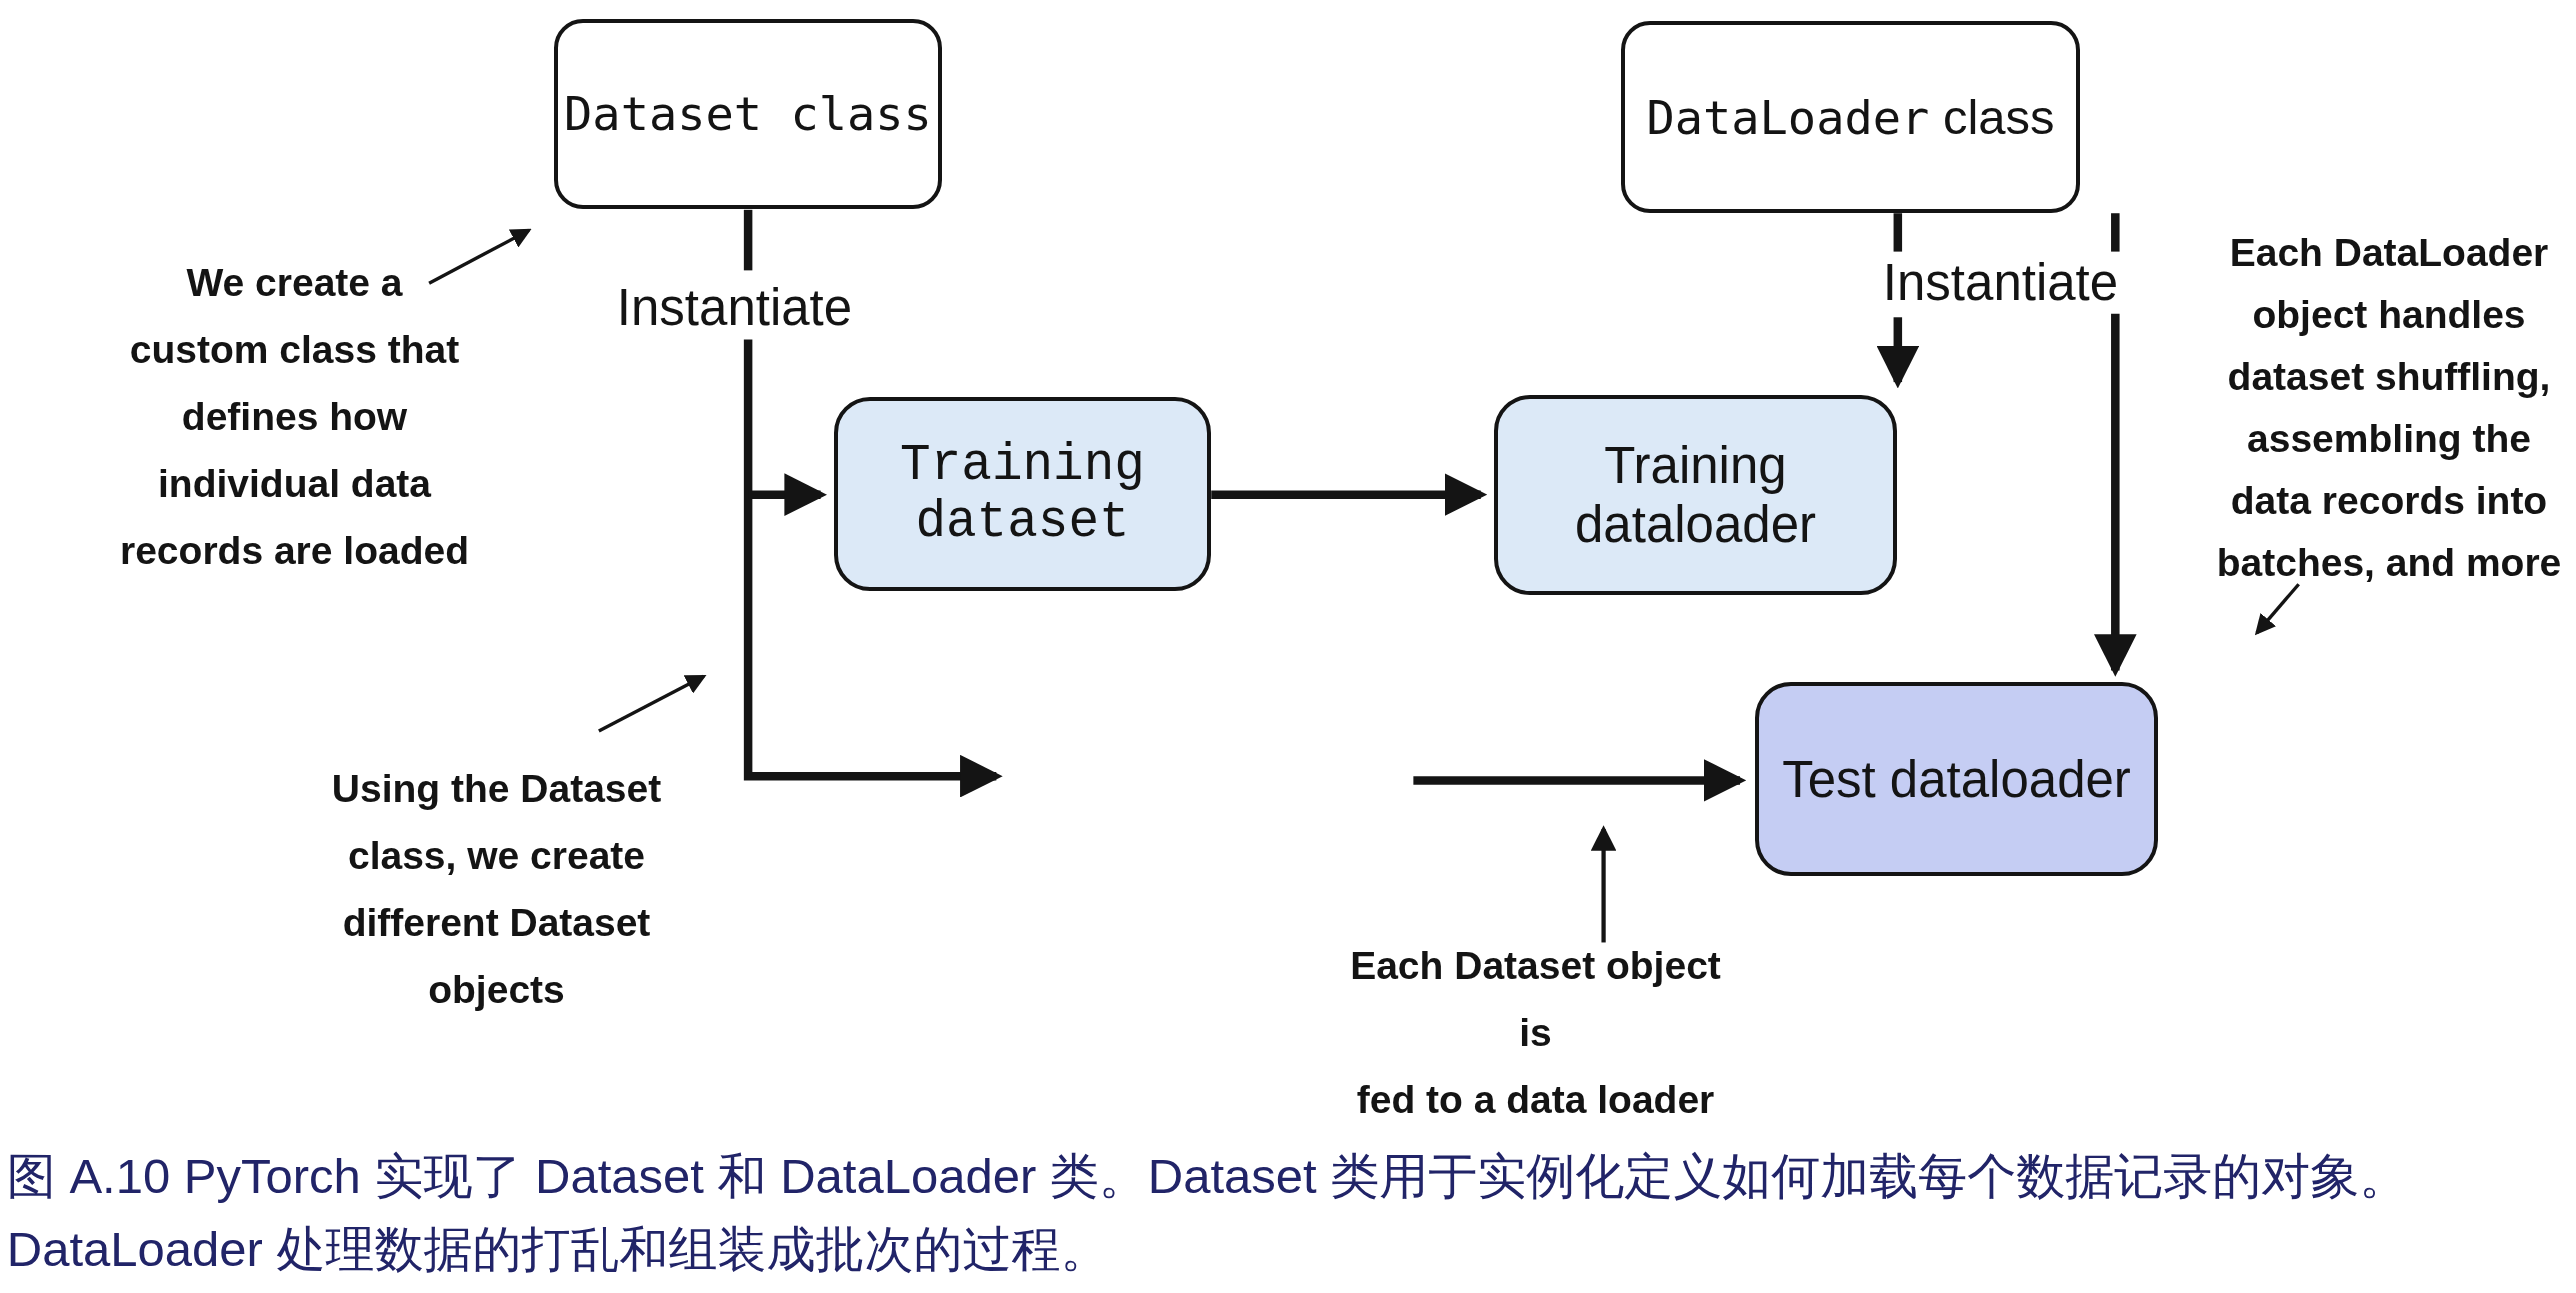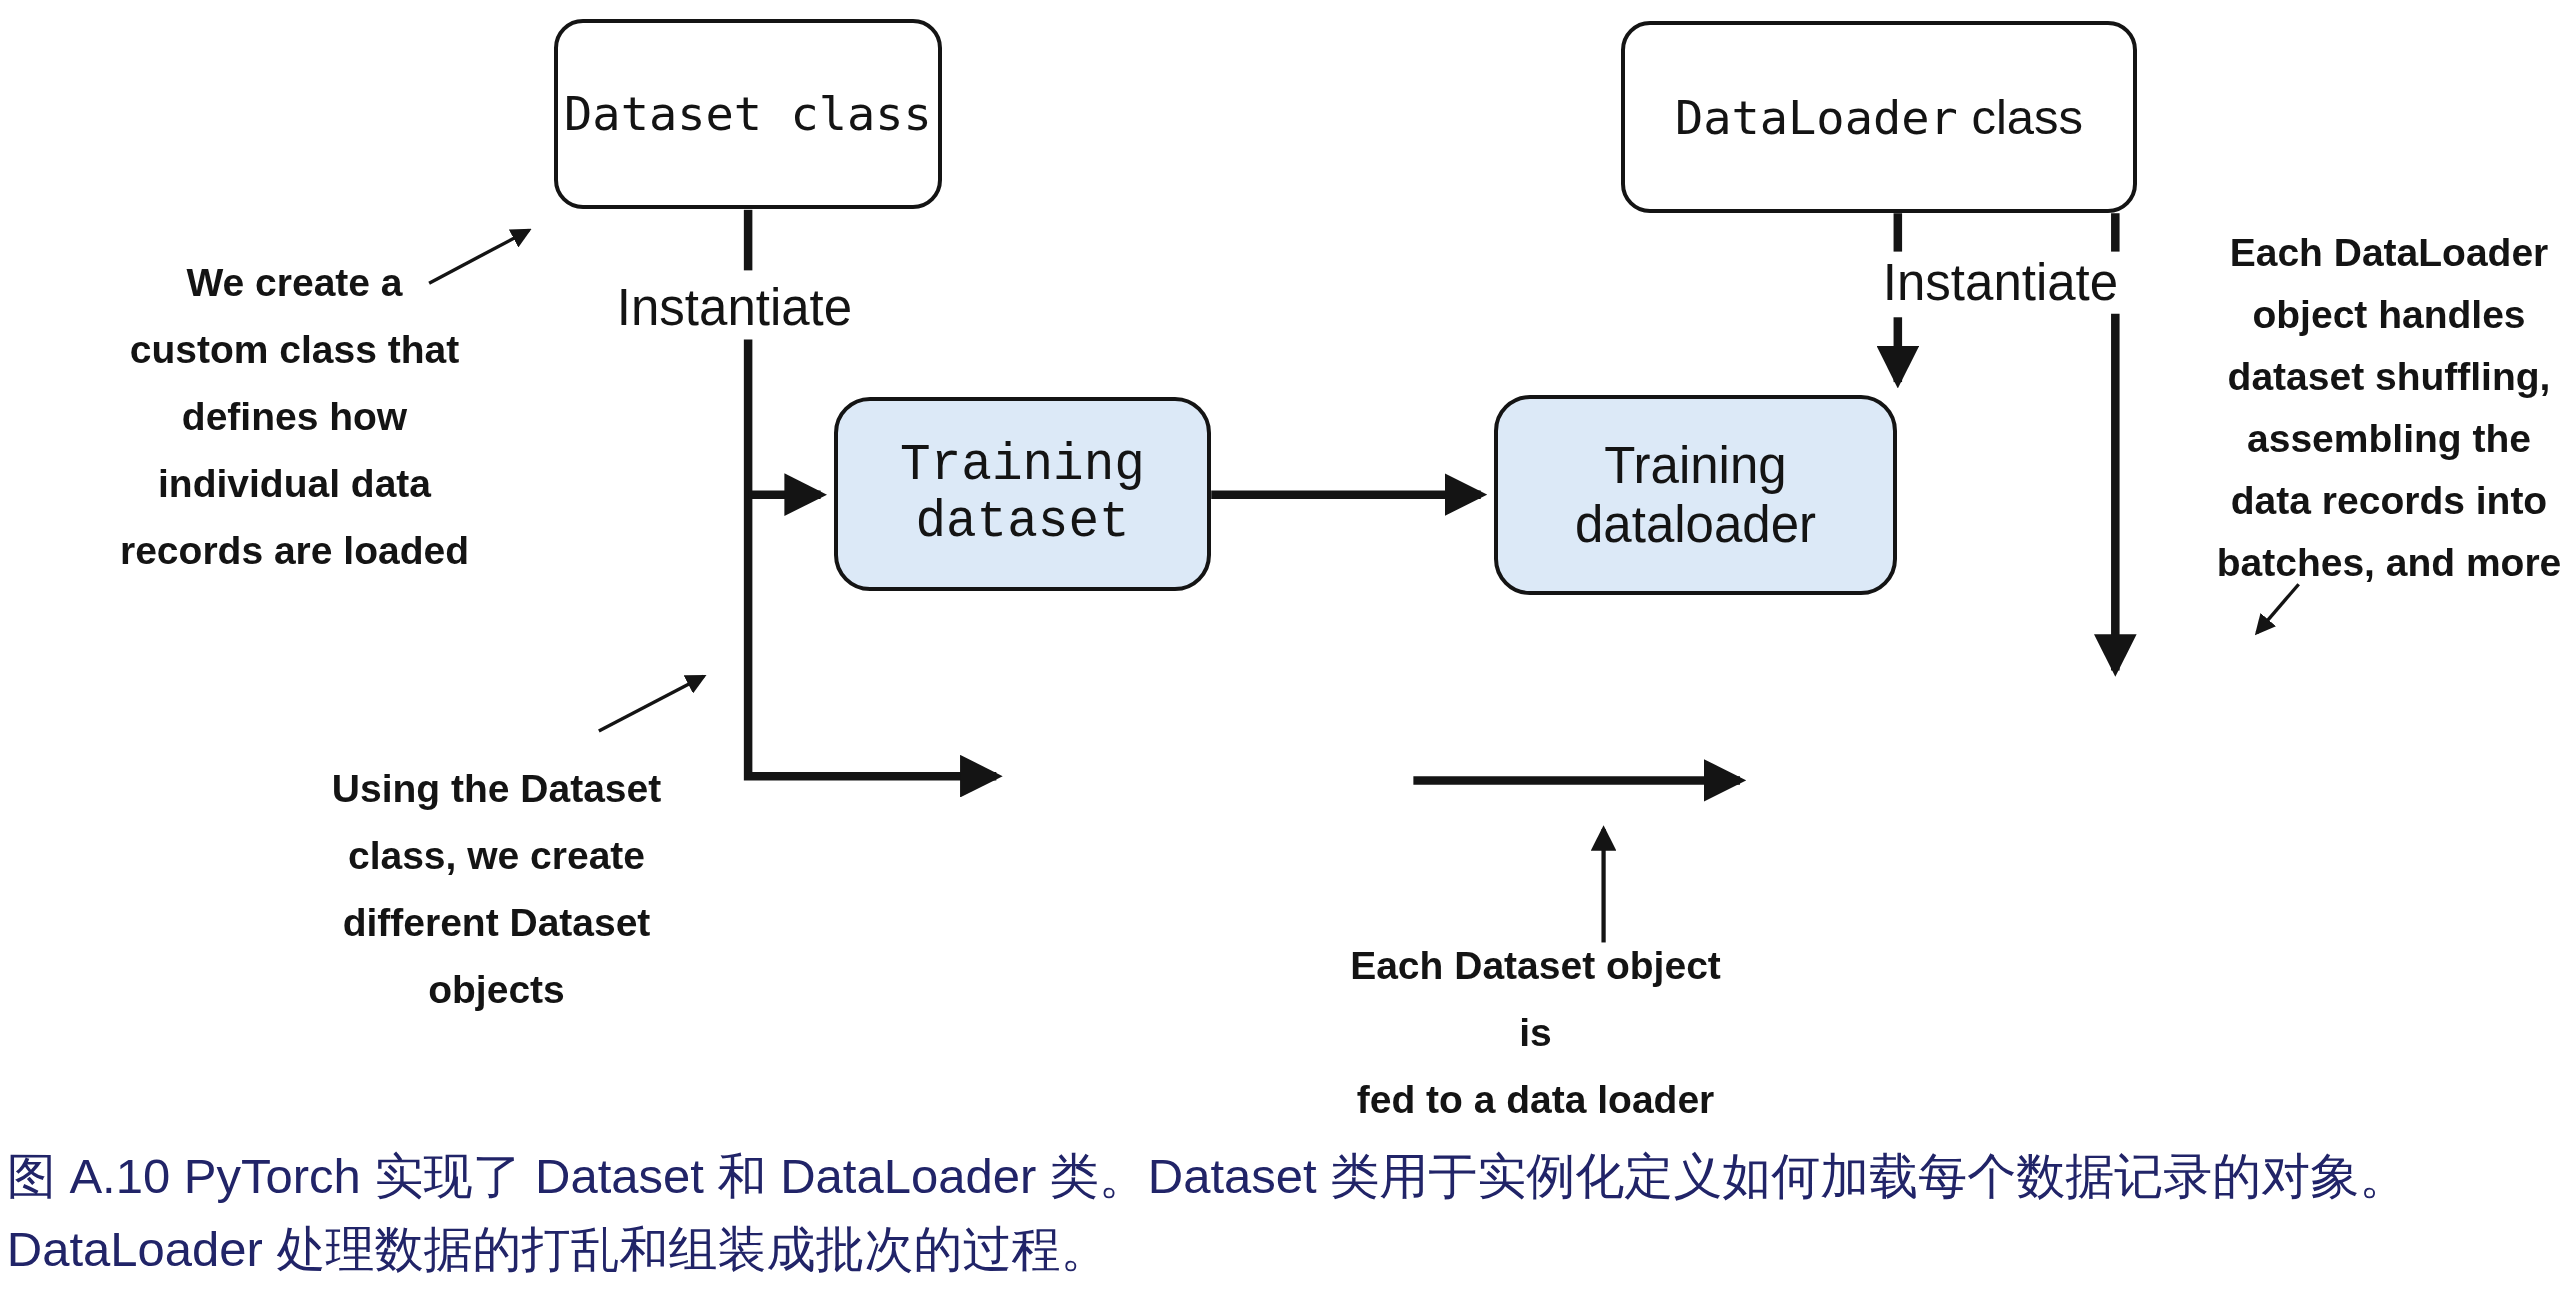--- a/index.html
+++ b/index.html
@@ -95,35 +95,38 @@
     <line x1="2695" y1="685" x2="2646" y2="742" stroke-width="4" marker-end="url(#ah-small)"></line>
     <line x1="1880" y1="1105" x2="1880" y2="972" stroke-width="5" marker-end="url(#ah-small)"></line>
   </svg>
 
   <div class="node class-box" style="left:554px;top:19px;width:388px;height:190px;">
     <div>
       <span class="mono" style="display:block;font-size:47px;">Dataset class</span>
     </div>
   </div>
 
-  <div class="node class-box" style="left:1621px;top:21.3px;width:516px;height:192px;">
+  <div class="node class-box" style="left:1621px;top:21.3px;width:459px;height:192px;">
     <div>
       <span class="mono" style="font-size:47px;">DataLoader</span><span> class</span>
     </div>
   </div>
 
   <div class="node data-box fill-lightblue" style="left:834px;top:397px;width:377px;height:194px;font-family:Liberation Mono, monospace;">
     <span>Training dataset</span>
   </div>
 
   <div class="node data-box fill-lightblue" style="left:1494px;top:395px;width:403px;height:200px;">
     <span>Training dataloader</span>
   </div>
 
 
+  <div class="node data-box fill-lavender" style="left:1755px;top:682px;width:403px;height:194px;">
+    <span>Test dataloader</span>
+  </div>
 
   <div class="edge-label" style="left:564px;top:278px;width:341px;">Instantiate</div>
   <div class="edge-label" style="left:1830px;top:253px;width:341px;">Instantiate</div>
 
   <div class="annotation" style="left:90px;top:249px;width:409px;">We create a
 custom class that
 defines how
 individual data
 records are loaded</div>
   <div class="annotation" style="left:309px;top:755px;width:375px;">Using the Dataset

